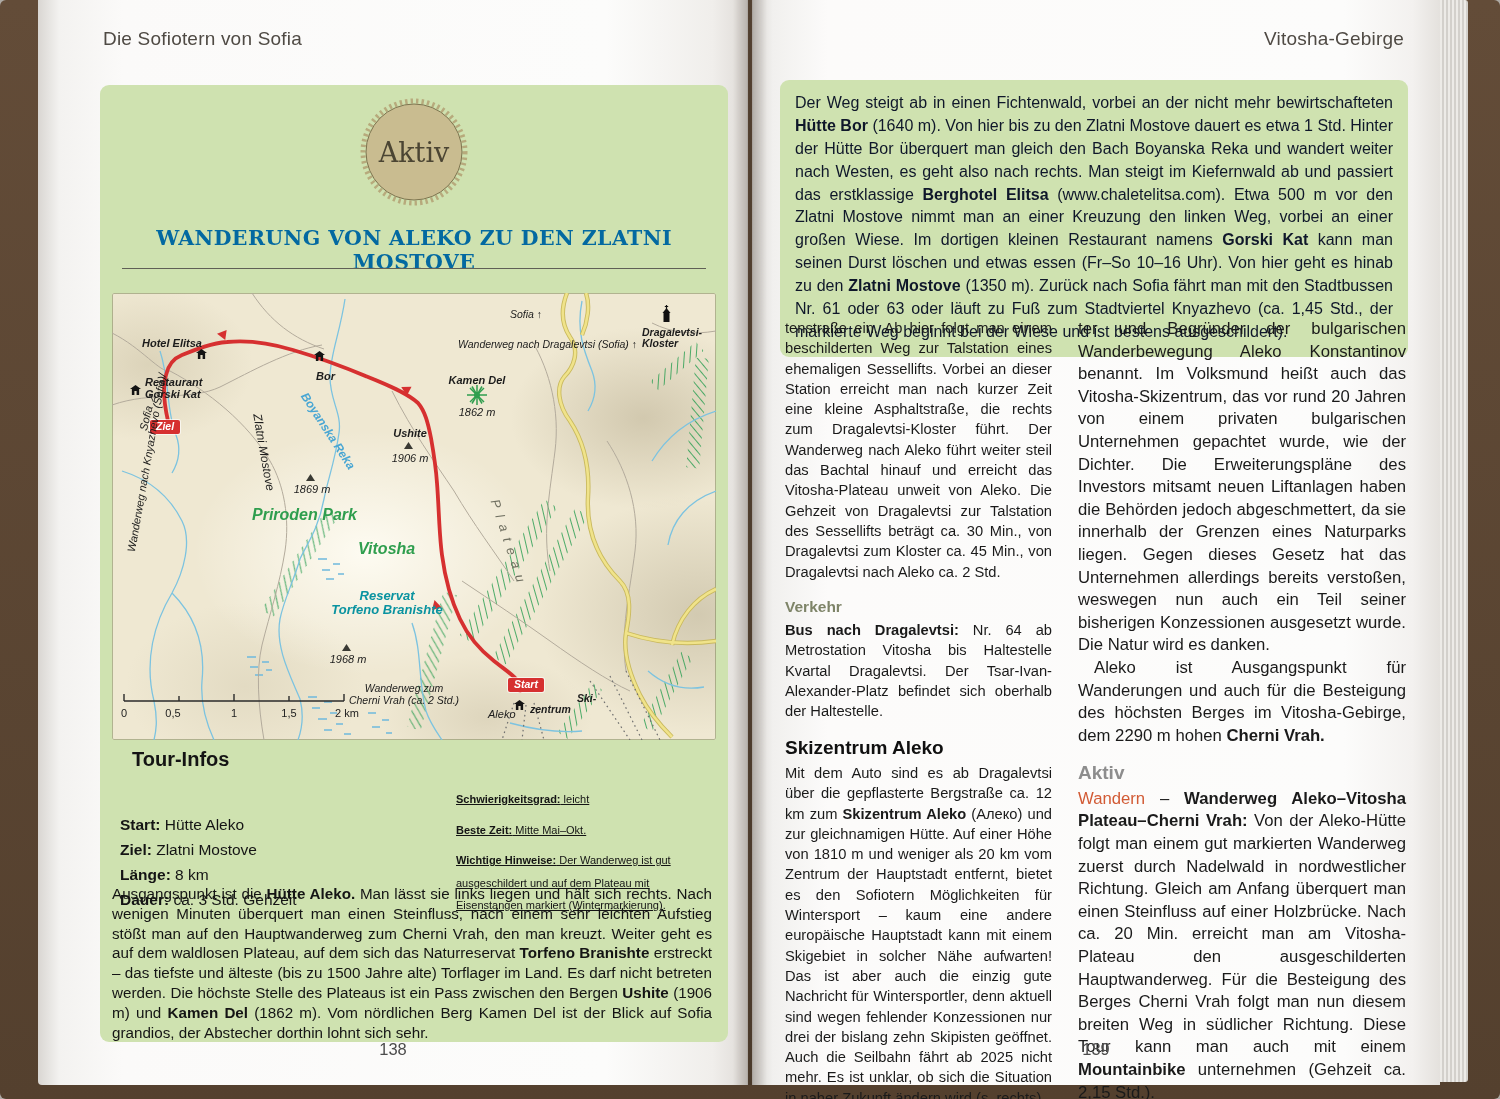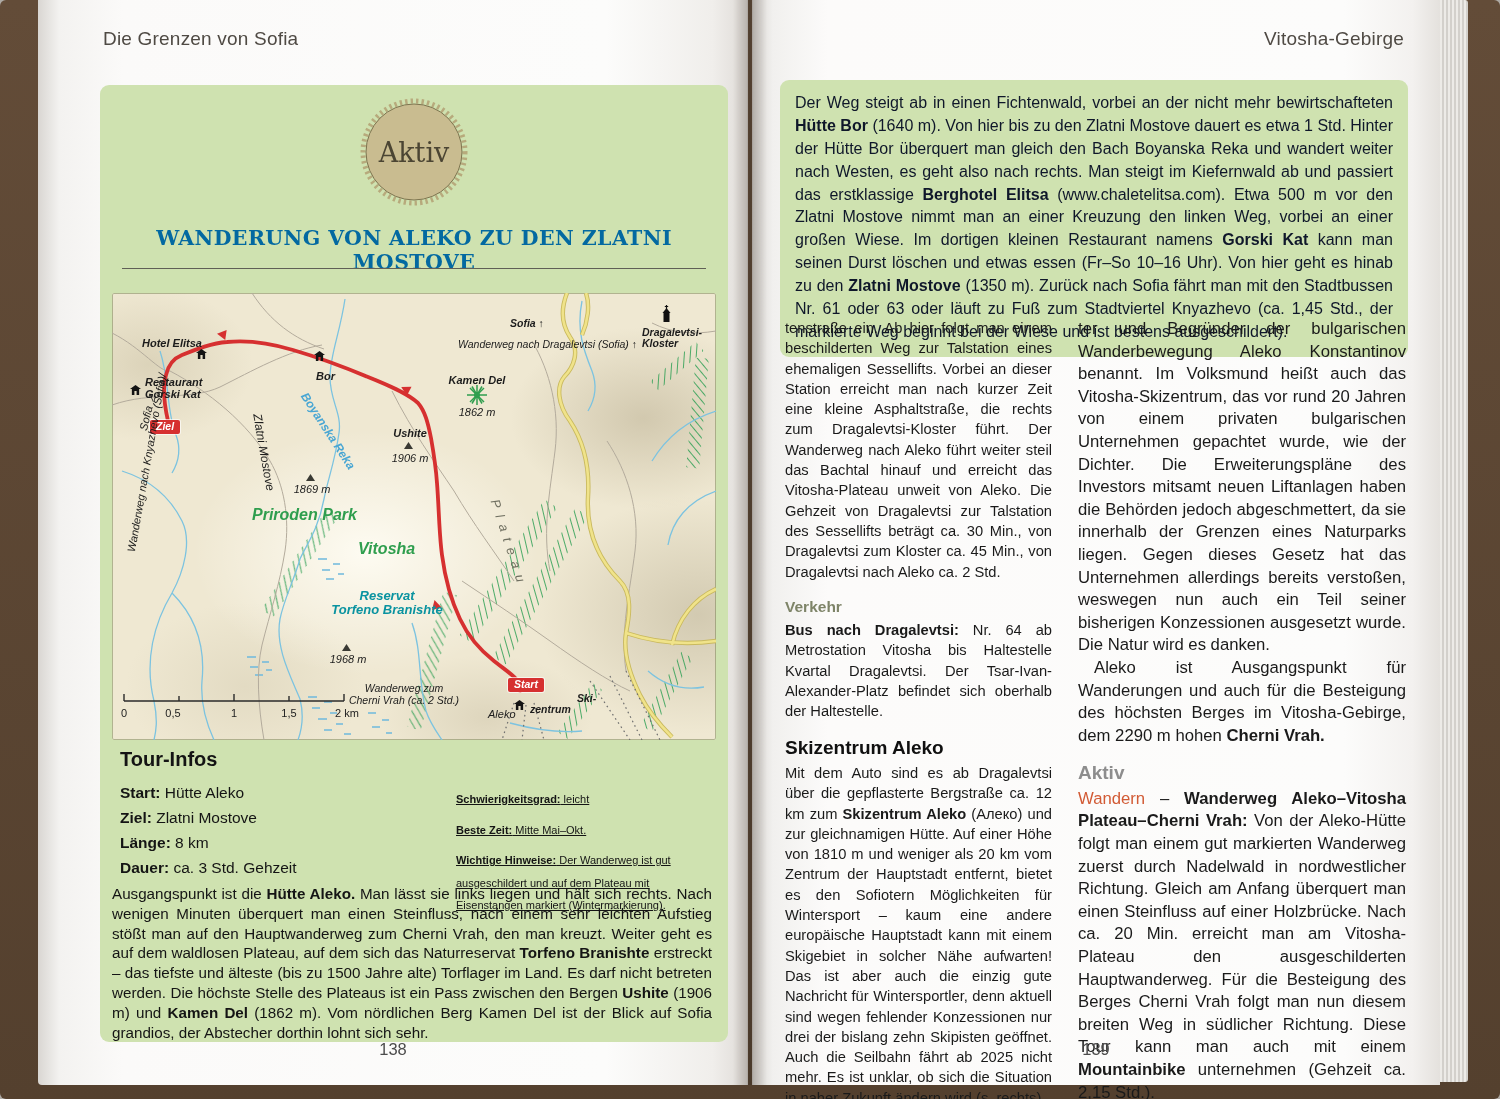--- a/index.html
+++ b/index.html
@@ -22,23 +22,23 @@
   .top-box{position:absolute;left:28px;top:80px;width:628px;box-sizing:border-box;padding:12px 15px 13px;}
   .box-text{margin:0;font-size:16px;line-height:1.43;color:#0f172a;text-align:justify;}
   
   .badge{position:absolute;left:50%;top:11px;transform:translateX(-50%);width:112px;height:112px;}
   .badge svg{position:absolute;inset:0;}
   .badge-text{position:absolute;inset:0;display:flex;align-items:center;justify-content:center;font-family:"DejaVu Serif",serif;font-size:27px;color:#4b4533;}
   .tour-title{position:absolute;top:141px;left:0;right:0;margin:0;text-align:center;font-family:"DejaVu Serif",serif;font-weight:bold;font-size:20.5px;color:#0369a1;letter-spacing:.4px;}
   .title-rule{position:absolute;top:183px;left:22px;right:22px;height:1px;background:#606056;}
   
   .tour-infos{position:absolute;left:20px;top:663px;width:590px;color:#141414;}
-  .tour-infos h2{margin:0 0 9px;font-size:20px;}
+  .tour-infos h2{margin:0 12px 9px;font-size:20px;}
   .ti-cols{display:flex;}
-  .ti-col1{width:328px;}
+  .ti-col1{width:328px;margin-top:32px;}
   .ti-col2{flex:1;}
   .ti-row{font-size:15.5px;line-height:25px;}
   .ti-row .bb{font-weight:bold;}
   .ti-note{margin:8px;font-size:11px;line-height:22.5px;text-decoration:underline;}
   .intro{position:absolute;left:12px;right:16px;top:799px;margin:0;font-size:15.2px;line-height:19.8px;color:#141414;text-align:justify;}
   
   .col{position:absolute;top:318px;color:#1a1a1a;}
   .col-a{left:33px;width:267px;font-size:14.7px;line-height:20.3px;}
   .col-b{left:326px;width:328px;font-size:16.7px;line-height:22.6px;}
   .cp{margin:0;text-align:justify;}
@@ -73,21 +73,21 @@
   .rarrow{position:absolute;width:0;height:0;border:5px solid transparent;border-right:9px solid #d63030;}
   .scale-labels span{position:absolute;top:0;font-size:11px;font-style:normal;color:#222;text-align:center;}
 </style>
 </head>
 <body>
 
 <div class="scene">
   <div class="cover"></div>
 
   <div class="page page-left">
-    <div class="running-head rh-left">Die Grenzen von Sofia</div>
+    <div class="running-head rh-left">Die Sofiotern von Sofia</div>
 
     <div class="greenbox main-box">
       <div class="badge">
         <svg viewBox="0 0 112 112">
           <circle cx="56" cy="56" r="51" fill="none" stroke="#b7aa7c" stroke-width="5" stroke-dasharray="2.4 3.1"></circle>
           <circle cx="56" cy="56" r="48" fill="#c9bc90" stroke="#7d744f" stroke-width="1"></circle>
         </svg>
         <span class="badge-text">Aktiv</span>
       </div>
       <h1 class="tour-title">WANDERUNG VON ALEKO ZU DEN ZLATNI MOSTOVE</h1>
@@ -218,21 +218,21 @@
         <div class="ml rot" style="left:26px;top:136px;transform:rotate(-76deg);">Sofia ↗</div>
         <div class="ml rot" style="left:150px;top:120px;transform:rotate(80deg);font-size:12px;">Zlatni Mostove</div>
         <div class="ml mlb" style="left:204px;top:78px;">Bor</div>
         <div class="ml mlb river-lbl rot" style="left:196px;top:98px;transform:rotate(57deg);font-size:12px;">Boyanska Reka</div>
         <div class="ml mlb" style="left:325px;top:82px;width:80px;text-align:center;">Kamen Del</div>
         <div class="ml" style="left:335px;top:114px;width:60px;text-align:center;">1862 m</div>
         <div class="ml mlb" style="left:268px;top:135px;width:60px;text-align:center;">Ushite</div>
         <div class="ml" style="left:268px;top:160px;width:60px;text-align:center;">1906 m</div>
         <div class="ml" style="left:170px;top:191px;width:60px;text-align:center;">1869 m</div>
         <div class="ml" style="left:206px;top:361px;width:60px;text-align:center;">1968 m</div>
-        <div class="ml ml-sm" style="left:398px;top:25px;font-weight:bold;">Sofia ↑</div>
+        <div class="ml ml-sm" style="left:398px;top:16px;">Sofia ↑</div>
         <div class="ml ml-sm" style="left:330px;top:46px;width:195px;text-align:right;">Wanderweg nach Dragalevtsi (Sofia) ↑</div>
         <div class="ml mlb ml-sm" style="left:530px;top:34px;">Dragalevtsi-</div>
         <div class="ml mlb ml-sm" style="left:530px;top:45px;">Kloster</div>
         <div class="ml park" style="left:140px;top:216px;">Priroden Park</div>
         <div class="ml park" style="left:246px;top:250px;">Vitosha</div>
         <div class="ml reservat" style="left:190px;top:296px;width:170px;">Reservat</div>
         <div class="ml reservat" style="left:190px;top:310px;width:170px;">Torfeno Branishte</div>
         <div class="ml plateau-lbl rot" style="left:388px;top:205px;transform:rotate(72deg);">Plateau</div>
         <div class="ml ml-sm" style="left:222px;top:390px;width:140px;text-align:center;">Wanderweg zum</div>
         <div class="ml ml-sm" style="left:222px;top:402px;width:140px;text-align:center;">Cherni Vrah (ca. 2 Std.)</div>

